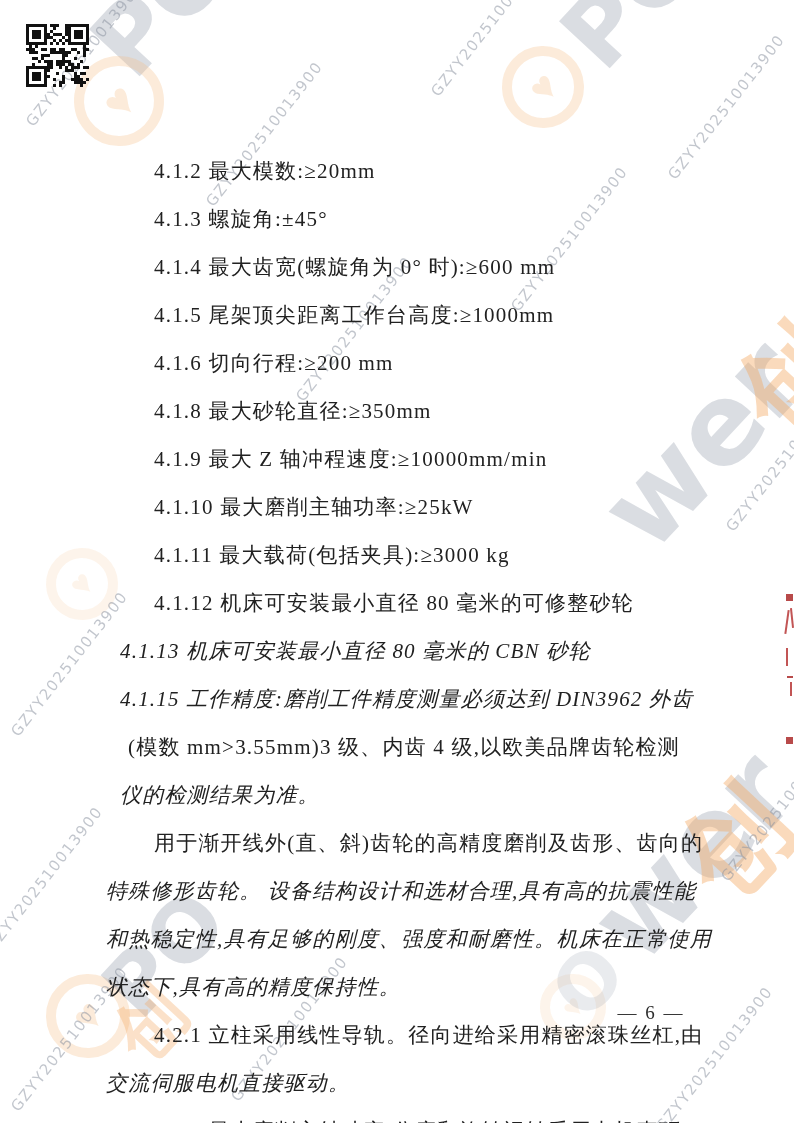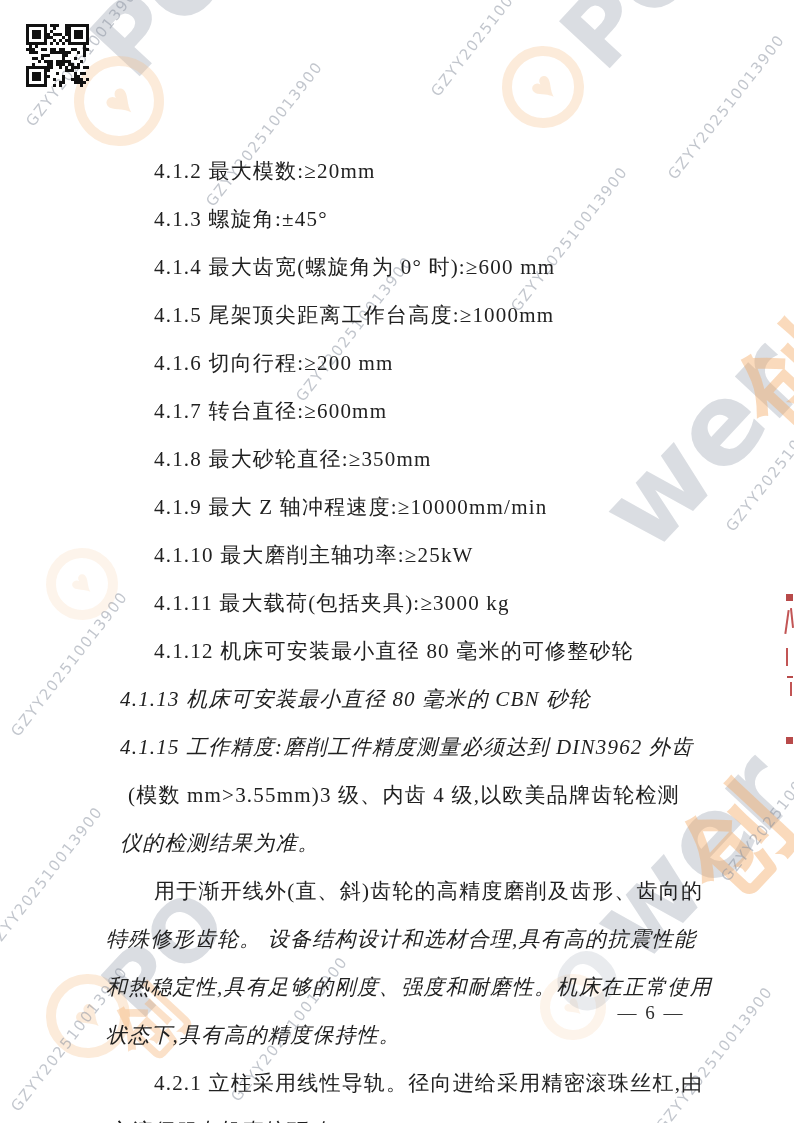--- a/index.html
+++ b/index.html
@@ -224,21 +224,20 @@
       <rect x="33" y="60" width="3" height="3" fill="#111"></rect>
       <rect x="54" y="60" width="3" height="3" fill="#111"></rect>
     </svg></div>
 
 <div class="text-block">
   <p class="line ind-a">4.1.2 最大模数:≥20mm</p>
   <p class="line ind-a">4.1.3 螺旋角:±45°</p>
   <p class="line ind-a">4.1.4 最大齿宽(螺旋角为 0° 时):≥600 mm</p>
   <p class="line ind-a">4.1.5 尾架顶尖距离工作台高度:≥1000mm</p>
   <p class="line ind-a">4.1.6 切向行程:≥200 mm</p>
-  <p class="line ind-a">4.1.7 转台直径:≥600mm</p>
   <p class="line ind-a">4.1.8 最大砂轮直径:≥350mm</p>
   <p class="line ind-a">4.1.9 最大 Z 轴冲程速度:≥10000mm/min</p>
   <p class="line ind-a">4.1.10 最大磨削主轴功率:≥25kW</p>
   <p class="line ind-a">4.1.11 最大载荷(包括夹具):≥3000 kg</p>
   <p class="line ind-a">4.1.12 机床可安装最小直径 80 毫米的可修整砂轮</p>
   <p class="line ind-b">4.1.13 机床可安装最小直径 80 毫米的 CBN 砂轮</p>
   <p class="line ind-b">4.1.15 工作精度:磨削工件精度测量必须达到 DIN3962 外齿</p>
   <p class="line ind-c">(模数 mm&gt;3.55mm)3 级、内齿 4 级,以欧美品牌齿轮检测</p>
   <p class="line ind-b">仪的检测结果为准。</p>
   <p class="line ind-a">用于渐开线外(直、斜)齿轮的高精度磨削及齿形、齿向的</p>

